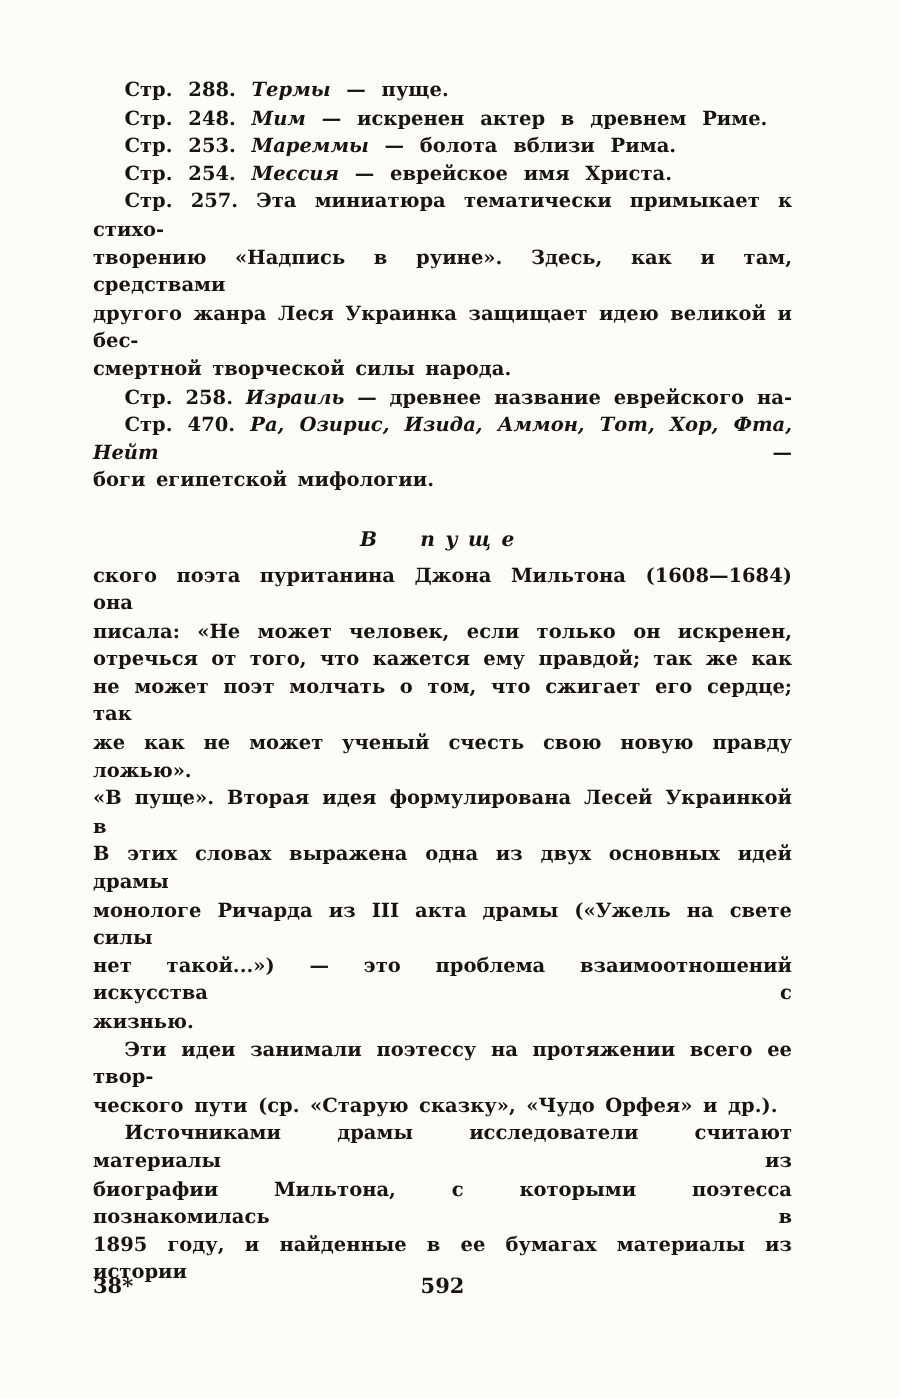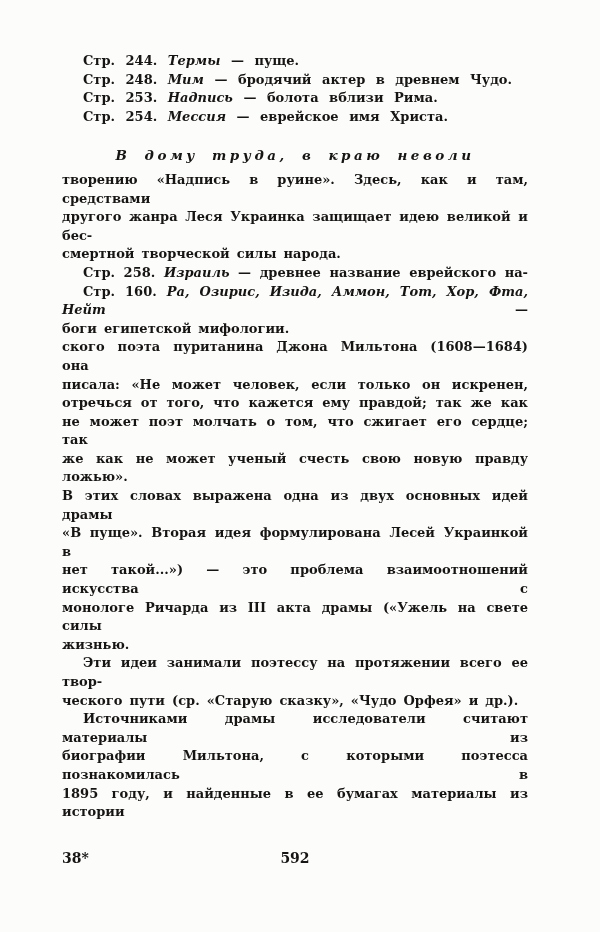--- a/index.html
+++ b/index.html
@@ -58,54 +58,55 @@
   }
   .footer .signature { position: absolute; left: 0; top: 0; }
   .footer .pageno { position: absolute; left: 0; top: 0; width: 100%; text-align: center; }
 </style>
 </head>
 <body>
 
 <div class="page" style="background: rgb(252, 252, 250); color: rgb(23, 21, 19);">
   <div class="text-column">
       <div class="para entry">
-        <div class="line first last"><span>Стр. 244. </span><em>Термы</em><span> — пуще.</span></div>
+        <div class="line first last"><span>Стр. 288. </span><em>Термы</em><span> — пуще.</span></div>
       </div>
       <div class="para entry">
-        <div class="line first last"><span>Стр. 248. </span><em>Мим</em><span> — бродячий актер в древнем Чудо.</span></div>
+        <div class="line first last"><span>Стр. 248. </span><em>Мим</em><span> — искренен актер в древнем Риме.</span></div>
       </div>
       <div class="para entry">
-        <div class="line first last"><span>Стр. 253. </span><em>Надпись</em><span> — болота вблизи Рима.</span></div>
+        <div class="line first last"><span>Стр. 253. </span><em>Мареммы</em><span> — болота вблизи Рима.</span></div>
       </div>
       <div class="para entry">
         <div class="line first last"><span>Стр. 254. </span><em>Мессия</em><span> — еврейское имя Христа.</span></div>
       </div>
-      <div class="heading">В дому труда, в краю неволи</div>
       <div class="para">
+        <div class="line first"><span>Стр. 257. Эта миниатюра тематически примыкает к стихо-</span></div>
         <div class="line"><span>творению «Надпись в руине». Здесь, как и там, средствами</span></div>
         <div class="line"><span>другого жанра Леся Украинка защищает идею великой и бес-</span></div>
         <div class="line last"><span>смертной творческой силы народа.</span></div>
       </div>
       <div class="para">
         <div class="line first"><span>Стр. 258. </span><em>Израиль</em><span> — древнее название еврейского на-</span></div>
       </div>
       <div class="para">
-        <div class="line first"><span>Стр. 160. </span><em>Ра, Озирис, Изида, Аммон, Тот, Хор, Фта, Нейт</em><span> —</span></div>
+        <div class="line first"><span>Стр. 470. </span><em>Ра, Озирис, Изида, Аммон, Тот, Хор, Фта, Нейт</em><span> —</span></div>
         <div class="line last"><span>боги египетской мифологии.</span></div>
       </div>
+      <div class="heading wide">В пуще</div>
       <div class="para">
         <div class="line"><span>ского поэта пуританина Джона Мильтона (1608—1684) она</span></div>
         <div class="line"><span>писала: «Не может человек, если только он искренен,</span></div>
         <div class="line"><span>отречься от того, что кажется ему правдой; так же как</span></div>
         <div class="line"><span>не может поэт молчать о том, что сжигает его сердце; так</span></div>
         <div class="line"><span>же как не может ученый счесть свою новую правду ложью».</span></div>
+        <div class="line"><span>«В пуще». Вторая идея формулирована Лесей Украинкой в</span></div>
         <div class="line"><span>В этих словах выражена одна из двух основных идей драмы</span></div>
-        <div class="line"><span>«В пуще». Вторая идея формулирована Лесей Украинкой в</span></div>
+        <div class="line"><span>монологе Ричарда из III акта драмы («Ужель на свете силы</span></div>
         <div class="line"><span>нет такой...») — это проблема взаимоотношений искусства с</span></div>
-        <div class="line"><span>монологе Ричарда из III акта драмы («Ужель на свете силы</span></div>
         <div class="line last"><span>жизнью.</span></div>
       </div>
       <div class="para">
         <div class="line first"><span>Эти идеи занимали поэтессу на протяжении всего ее твор-</span></div>
         <div class="line last"><span>ческого пути (ср. «Старую сказку», «Чудо Орфея» и др.).</span></div>
       </div>
       <div class="para">
         <div class="line first"><span>Источниками драмы исследователи считают материалы из</span></div>
         <div class="line"><span>биографии Мильтона, с которыми поэтесса познакомилась в</span></div>
         <div class="line"><span>1895 году, и найденные в ее бумагах материалы из истории</span></div>

